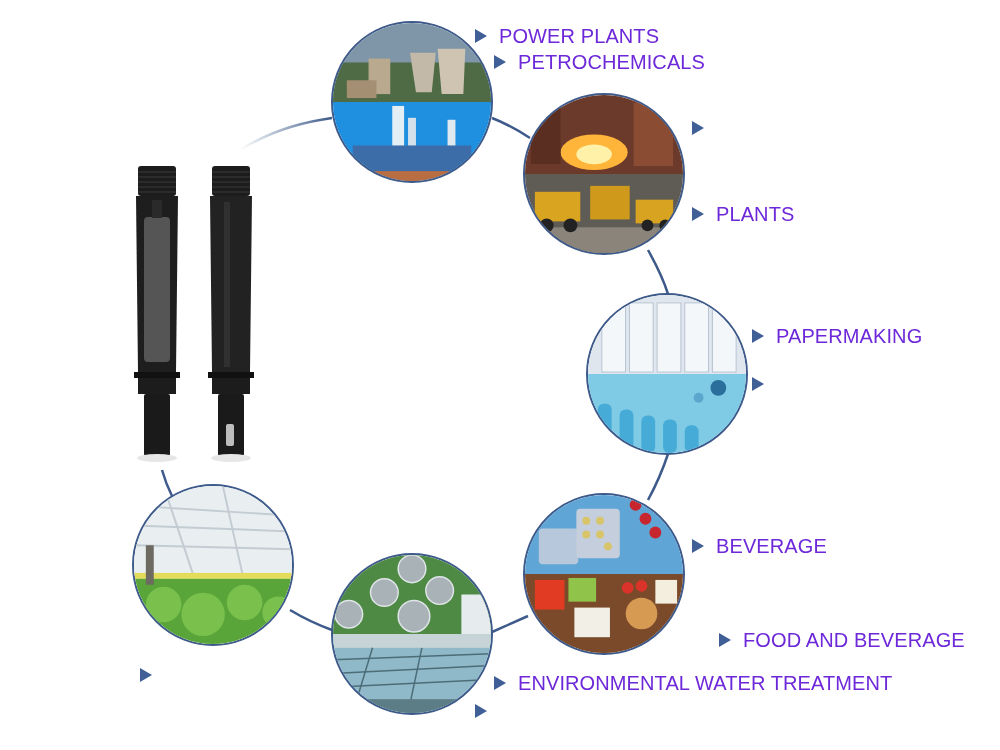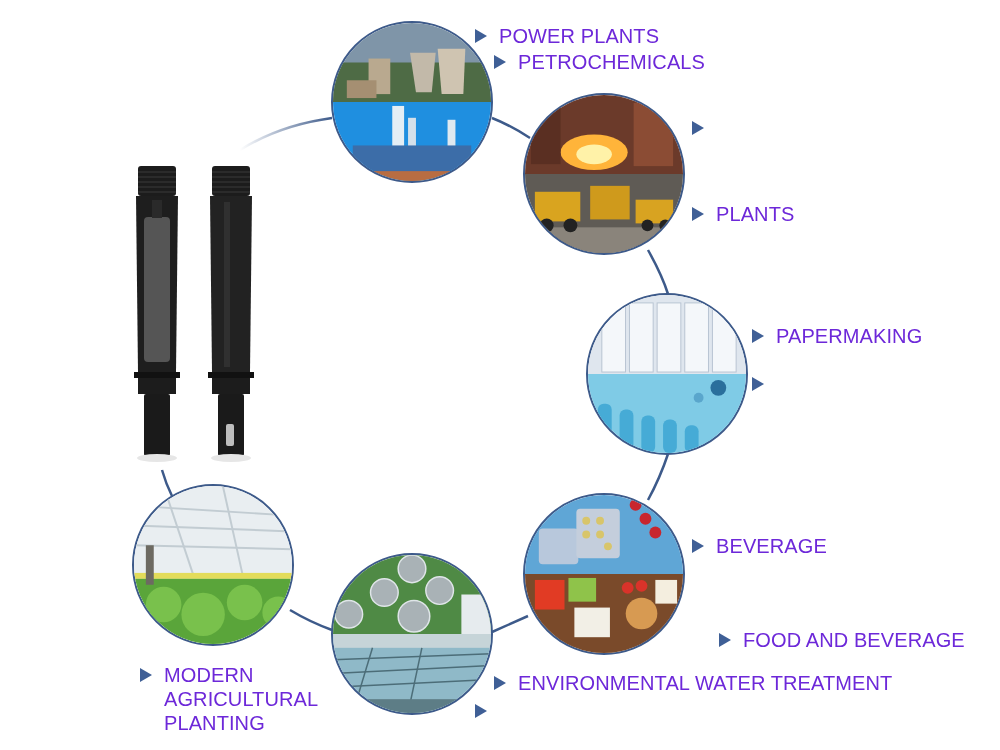--- a/index.html
+++ b/index.html
@@ -268,16 +268,13 @@
 </div>
 <div class="label" style="left:494px;top:671px;">
   <span class="arrow" style="margin-top:5px;"></span>
   <span class="txt">ENVIRONMENTAL WATER TREATMENT</span>
 </div>
 <div class="label" style="left:475px;top:699px;">
   <span class="arrow" style="margin-top:5px;"></span>
 </div>
 <div class="label" style="left:140px;top:663px;">
   <span class="arrow" style="margin-top:5px;"></span>
-  <span class="txt" style="line-height:24px;">MODERN
-AGRICULTURAL
-PLANTING</span>
 </div>
 
 </body></html>

